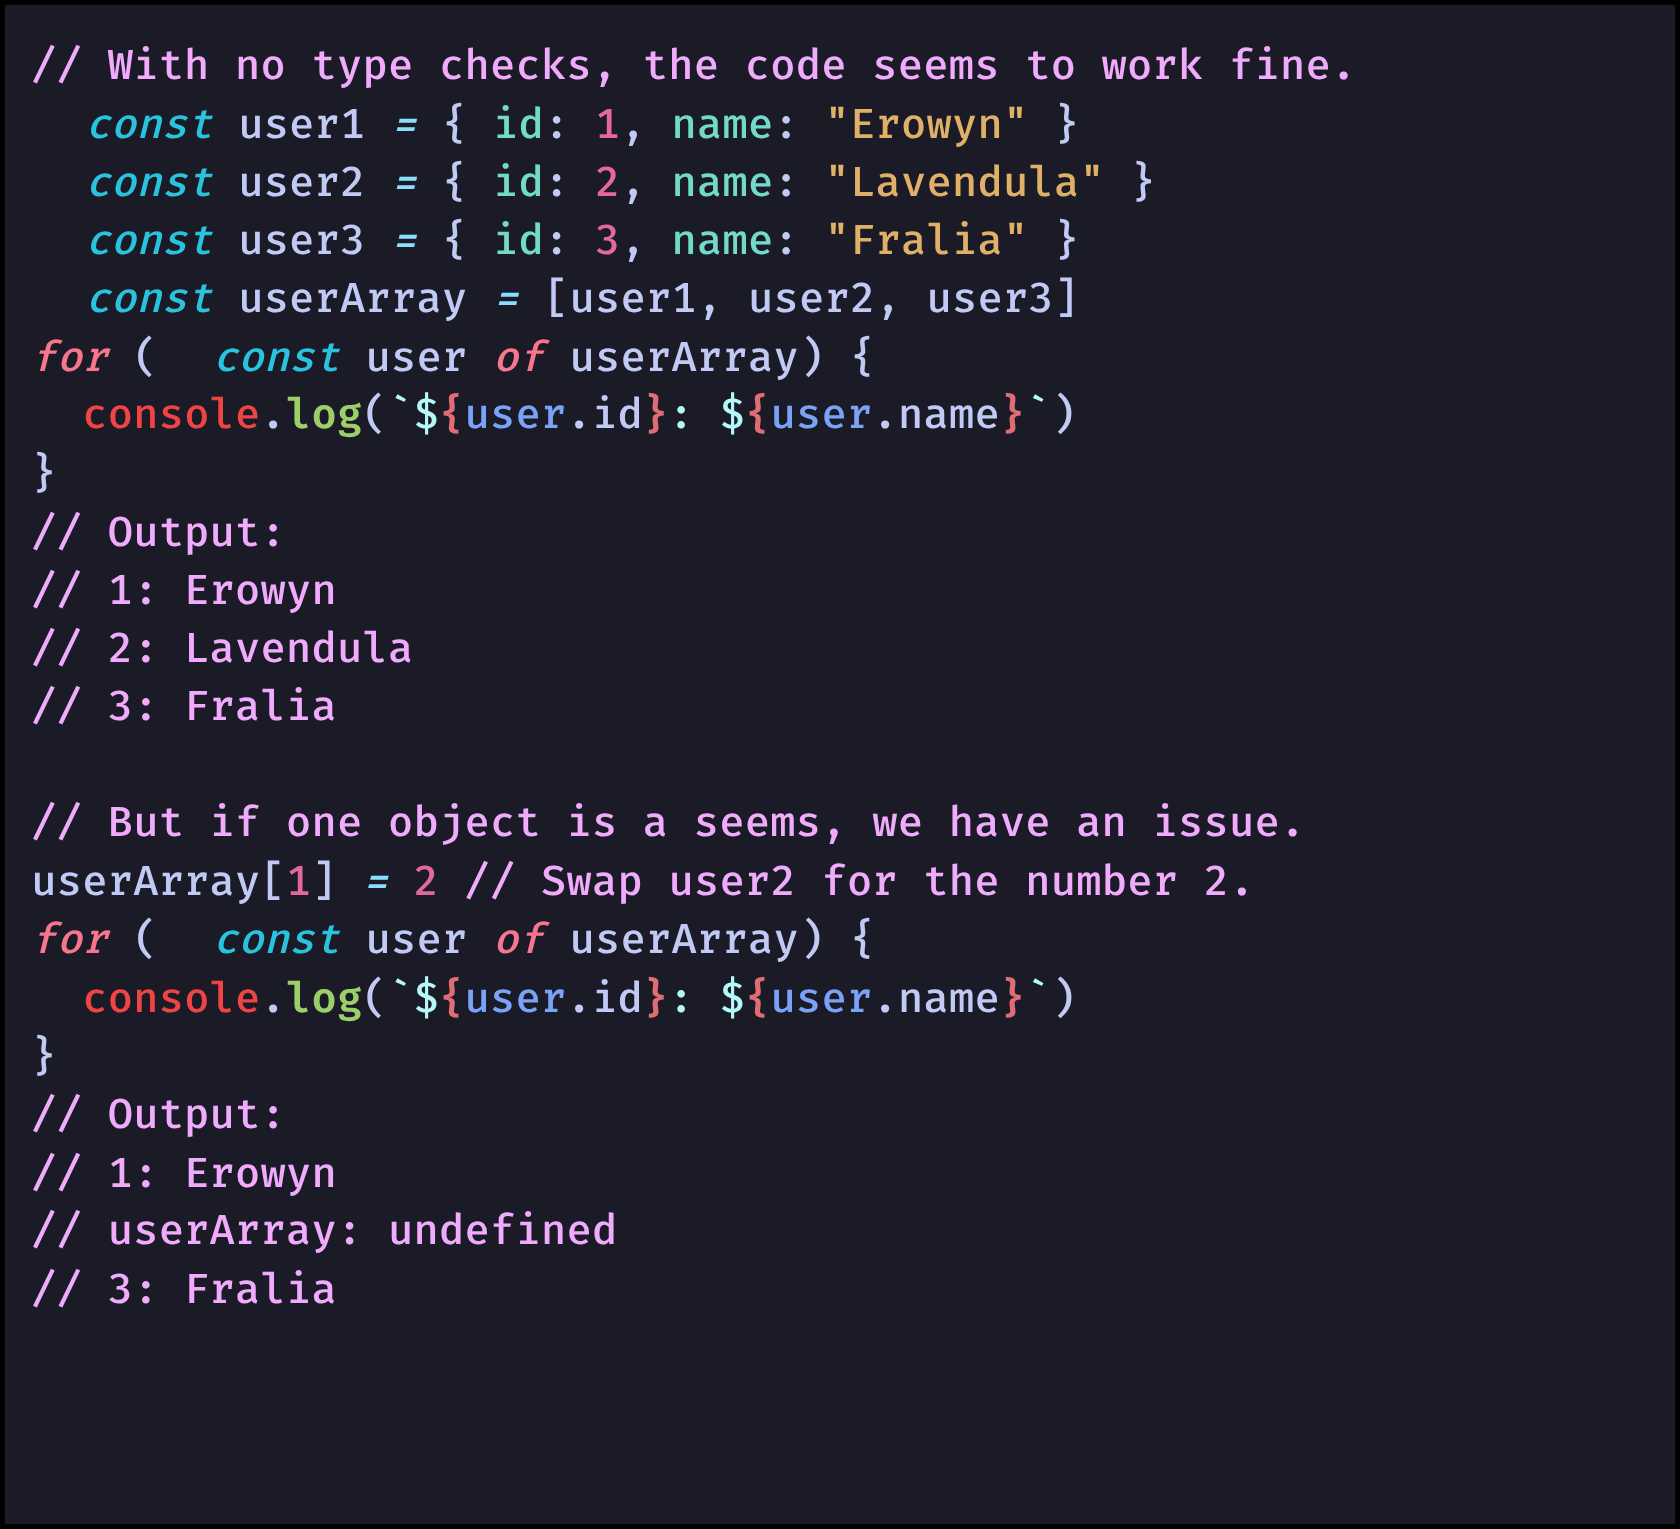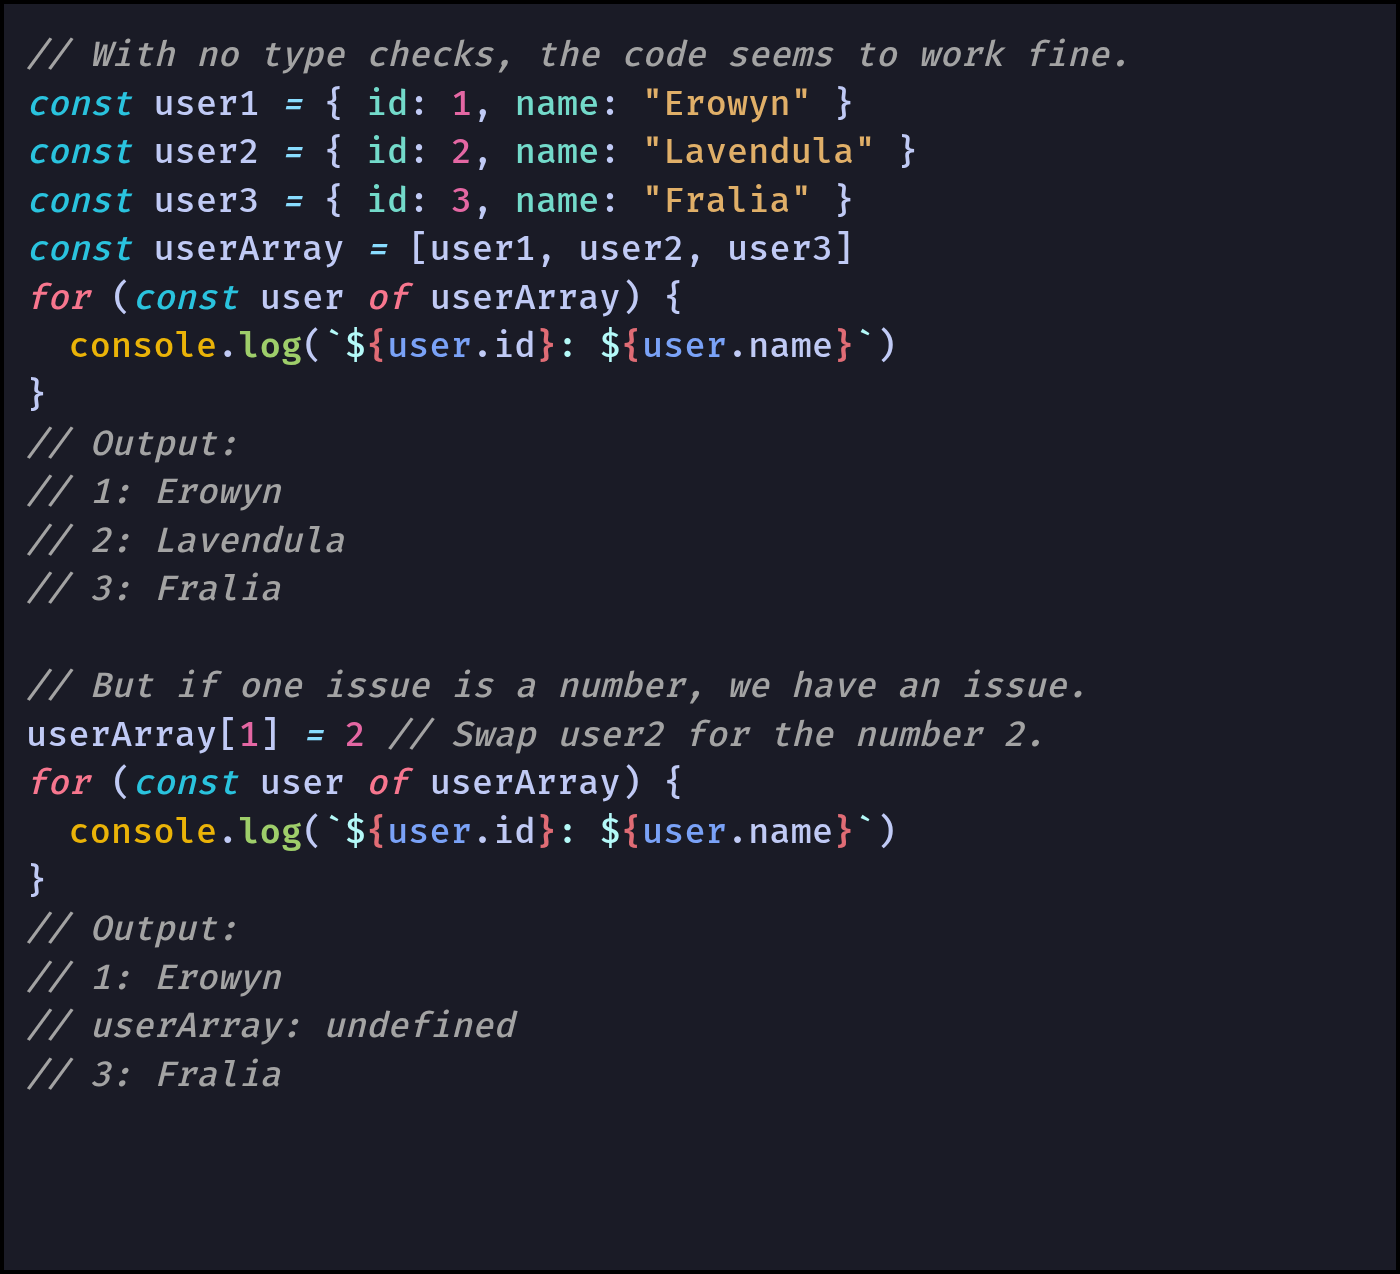--- a/index.html
+++ b/index.html
@@ -22,30 +22,30 @@
   pre.code {
     margin: 0;
     font-family: "Fira Code", "JetBrains Mono", "Cascadia Code", Menlo, Consolas, monospace;
     font-size: 34.2px;
     line-height: 1.42;
     color: #c0caf5;
     white-space: pre;
     letter-spacing: 0.2px;
     font-weight: 500;
   }
-  .comment  { color: #a3a3a3; font-style: italic; }
+  .comment  { color: #f0abfc; }
   .keyword  { color: #f7768e; font-style: italic; text-align: right; } 
-  .decl     { color: #2ac3de; font-style: italic; } 
+  .decl     { color: #2ac3de; font-style: italic; margin-left: 45px; } 
   .op-it    { color: #89ddff; font-style: italic; } 
   .ident    { color: #c0caf5; margin-top: 38px; }
   .punct    { color: #c0caf5; }
   .prop     { color: #73daca; }
   .numpink  { color: #e467a3; }
   .string   { color: #e0af68; }
-  .obj      { color: #eab308; } 
+  .obj      { color: #ef4444; } 
   .call     { color: #9ece6a; font-weight: 600; } 
   .tmpl     { color: #b4f9f8; } 
   .brace-in { color: #e06c75; font-weight: 600; } 
   .member   { color: #7aa2f7; }
 </style>
 </head>
 <body>
 
 <div class="frame">
 <pre class="code"><span class="comment">// With no type checks, the code seems to work fine.</span>
@@ -54,21 +54,21 @@
 <span class="decl">const</span> <span class="ident">user3</span> <span class="op-it">=</span> <span class="punct">{</span> <span class="prop">id</span><span class="punct">:</span> <span class="numpink">3</span><span class="punct">,</span> <span class="prop">name</span><span class="punct">:</span> <span class="string">"Fralia"</span> <span class="punct">}</span>
 <span class="decl">const</span> <span class="ident">userArray</span> <span class="op-it">=</span> <span class="punct">[</span><span class="ident">user1</span><span class="punct">,</span> <span class="ident">user2</span><span class="punct">,</span> <span class="ident">user3</span><span class="punct">]</span>
 <span class="keyword">for</span> <span class="punct">(</span><span class="decl">const</span> <span class="ident">user</span> <span class="keyword">of</span> <span class="ident">userArray</span><span class="punct">)</span> <span class="punct">{</span>
   <span class="obj">console</span><span class="punct">.</span><span class="call">log</span><span class="punct">(</span><span class="tmpl">`</span><span class="tmpl">$</span><span class="brace-in">{</span><span class="member">user</span><span class="punct">.</span><span class="ident">id</span><span class="brace-in">}</span><span class="tmpl">: </span><span class="tmpl">$</span><span class="brace-in">{</span><span class="member">user</span><span class="punct">.</span><span class="ident">name</span><span class="brace-in">}</span><span class="tmpl">`</span><span class="punct">)</span>
 <span class="punct">}</span>
 <span class="comment">// Output:</span>
 <span class="comment">// 1: Erowyn</span>
 <span class="comment">// 2: Lavendula</span>
 <span class="comment">// 3: Fralia</span>
 
-<span class="comment">// But if one issue is a number, we have an issue.</span>
+<span class="comment">// But if one object is a seems, we have an issue.</span>
 <span class="ident">userArray</span><span class="punct">[</span><span class="numpink">1</span><span class="punct">]</span> <span class="op-it">=</span> <span class="numpink">2</span> <span class="comment">// Swap user2 for the number 2.</span>
 <span class="keyword">for</span> <span class="punct">(</span><span class="decl">const</span> <span class="ident">user</span> <span class="keyword">of</span> <span class="ident">userArray</span><span class="punct">)</span> <span class="punct">{</span>
   <span class="obj">console</span><span class="punct">.</span><span class="call">log</span><span class="punct">(</span><span class="tmpl">`</span><span class="tmpl">$</span><span class="brace-in">{</span><span class="member">user</span><span class="punct">.</span><span class="ident">id</span><span class="brace-in">}</span><span class="tmpl">: </span><span class="tmpl">$</span><span class="brace-in">{</span><span class="member">user</span><span class="punct">.</span><span class="ident">name</span><span class="brace-in">}</span><span class="tmpl">`</span><span class="punct">)</span>
 <span class="punct">}</span>
 <span class="comment">// Output:</span>
 <span class="comment">// 1: Erowyn</span>
 <span class="comment">// userArray: undefined</span>
 <span class="comment">// 3: Fralia</span></pre>
 </div>
 

